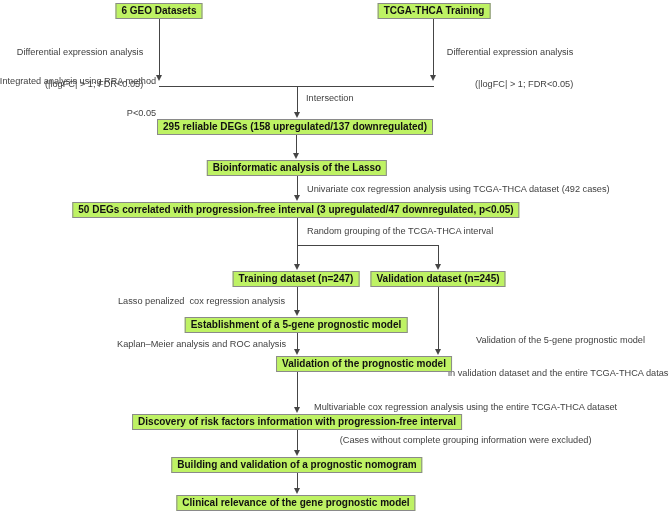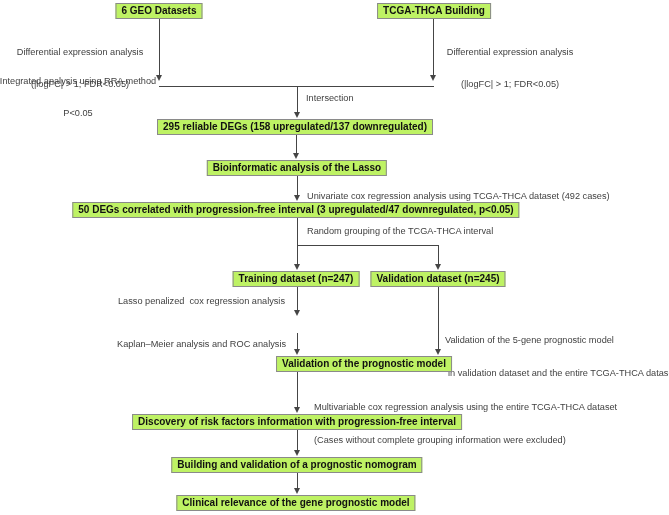--- a/index.html
+++ b/index.html
@@ -37,39 +37,40 @@
     border-left:3.5px solid transparent;
     border-right:3.5px solid transparent;
     border-top:6px solid var(--line);
   }
   .note{
     position:absolute;
     color:var(--annotation-text);
     font-size:9.2px;
     line-height:11px;
     white-space:pre;
+    text-align:center;
   }
   .note-c{
     position:absolute;
     transform:translateX(-50%);
-    text-align:center;
+    text-align:right;
     color:var(--annotation-text);
     font-size:9.2px;
     line-height:10.5px;
     white-space:pre;
   }
   .indent{padding-left:3px;}
 </style>
 </head>
 <body>
 
 <div id="canvas">
 
   <div class="node" style="left:159px;top:3px">6 GEO Datasets</div>
-  <div class="node" style="left:434px;top:3px">TCGA-THCA Building</div>
+  <div class="node" style="left:434px;top:3px">TCGA-THCA Training</div>
 
   <div class="note-c" style="left:80px;top:26px">
     <div>Differential expression analysis</div>
     <div>(|logFC| &gt; 1; FDR&lt;0.05)</div>
   </div>
   <div class="note-c" style="left:78px;top:55px">
     <div>Integrated analysis using RRA method</div>
     <div>P&lt;0.05</div>
   </div>
 
@@ -90,39 +91,40 @@
 
   <div class="node" style="left:295px;top:119px">295 reliable DEGs (158 upregulated/137 downregulated)</div>
 
   <div class="vl" style="left:296px;top:135px;height:18px"></div>
   <div class="arr" style="left:293px;top:153px"></div>
 
   <div class="node" style="left:297px;top:160px">Bioinformatic analysis of the Lasso</div>
 
   <div class="vl" style="left:297px;top:176px;height:19px"></div>
   <div class="arr" style="left:294px;top:195px"></div>
-  <div class="note" style="left:307px;top:191px">Univariate cox regression analysis using TCGA-THCA dataset (492 cases)</div>
+  <div class="note" style="left:307px;top:184px">Univariate cox regression analysis using TCGA-THCA dataset (492 cases)</div>
 
   <div class="node" style="left:296px;top:202px">50 DEGs correlated with progression-free interval (3 upregulated/47 downregulated, p&lt;0.05)</div>
 
   <div class="vl" style="left:297px;top:218px;height:27px"></div>
   <div class="note" style="left:307px;top:226px">Random grouping of the TCGA-THCA interval</div>
   <div class="hl" style="left:297px;top:245px;width:142px"></div>
   <div class="vl" style="left:297px;top:245px;height:19px"></div>
   <div class="arr" style="left:294px;top:264px"></div>
   <div class="vl" style="left:438px;top:245px;height:19px"></div>
   <div class="arr" style="left:435px;top:264px"></div>
 
   <div class="node" style="left:296px;top:271px">Training dataset (n=247)</div>
   <div class="node" style="left:438px;top:271px">Validation dataset (n=245)</div>
 
   <div class="vl" style="left:297px;top:287px;height:23px"></div>
   <div class="arr" style="left:294px;top:310px"></div>
   <div class="note" style="left:118px;top:296px">Lasso penalized  cox regression analysis</div>
 
+  <div class="node" style="left:296px;top:317px">Establishment of a 5-gene prognostic model</div>
 
   <div class="vl" style="left:297px;top:333px;height:16px"></div>
   <div class="arr" style="left:294px;top:349px"></div>
   <div class="note" style="left:117px;top:339px">Kaplan–Meier analysis and ROC analysis</div>
 
   <div class="vl" style="left:438px;top:287px;height:62px"></div>
   <div class="arr" style="left:435px;top:349px"></div>
   <div class="note" style="left:445px;top:313px">
     <div>Validation of the 5-gene prognostic model</div>
     <div class="indent">in validation dataset and the entire TCGA-THCA dataset</div>

